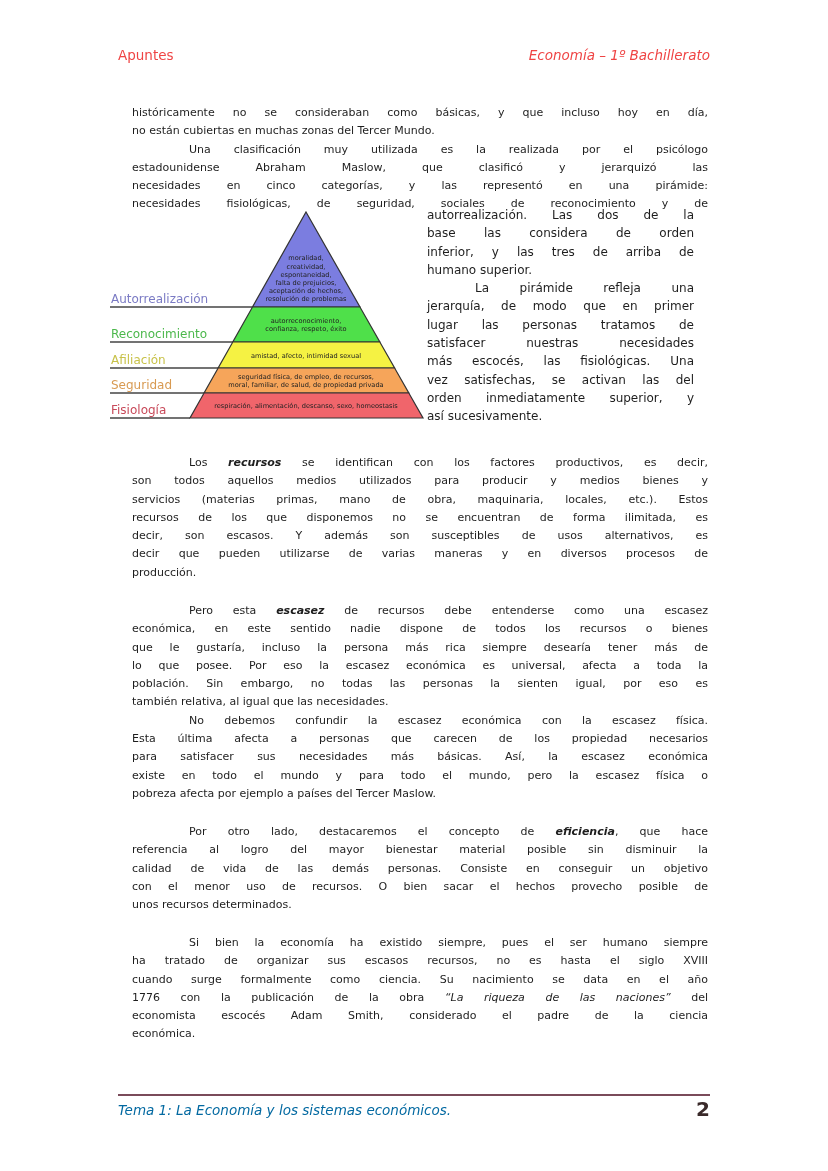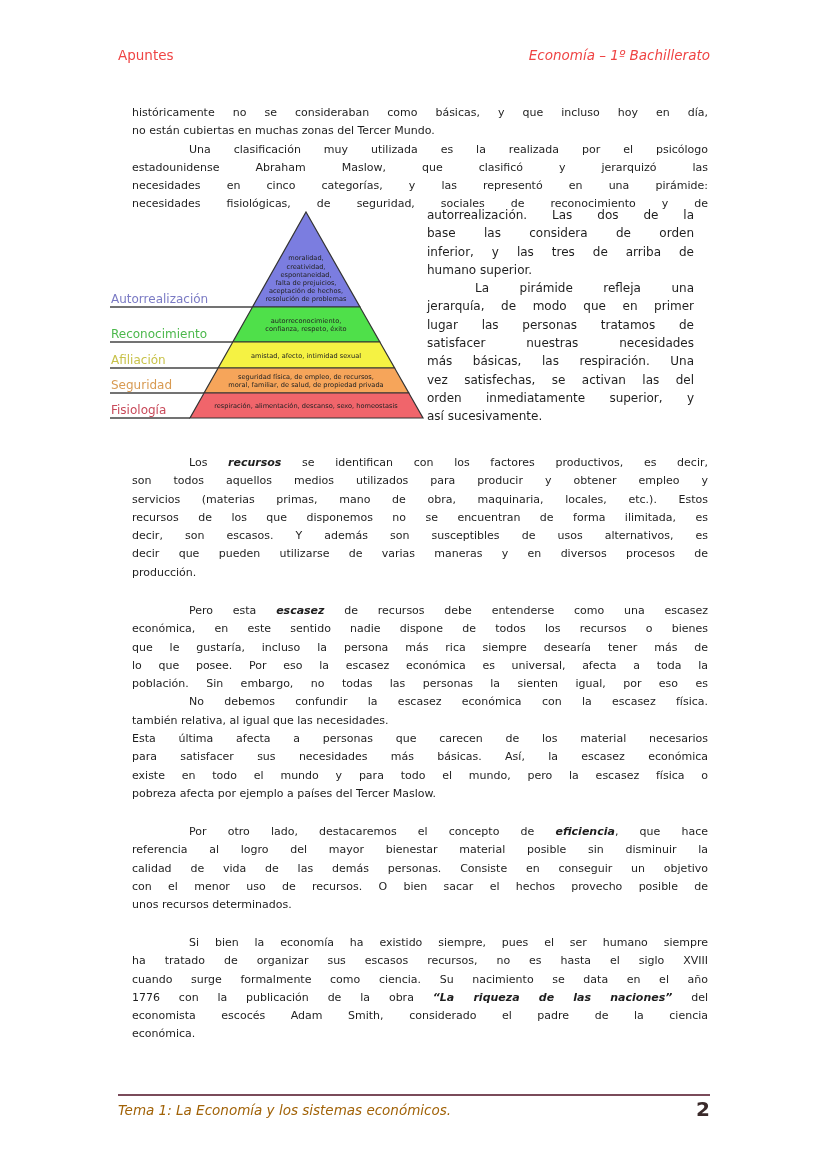--- a/index.html
+++ b/index.html
@@ -8,24 +8,24 @@
   .hdr { position: absolute; top: 47px; font-size: 13.5px; color: #ef4444; }
   .hdr-left { left: 118px; }
   .hdr-right { right: 118px; font-style: italic; }
   .para { position: absolute; left: 124px; width: 576px; font-size: 11px; line-height: 18.3px;
           text-align: justify; margin: 8px; }
   .line { display: block; text-align: justify; text-align-last: justify; white-space: nowrap; height: 18.3px; }
   .line.last { text-align-last: left; }
   .ind { padding-left: 57px; }
   .right-col { position: absolute; left: 427px; width: 267px; font-size: 12px; line-height: 18.3px; }
   b { font-weight: bold; font-style: italic; }
-  i { font-style: italic; font-weight: bold; }
+  i { font-style: italic; }
   #pyramid { position: absolute; left: 105px; top: 205px; }
   .footer-rule { position: absolute; left: 118px; width: 592px; top: 1094px; height: 2px; background: #7a4b5a; }
-  .footer-left { position: absolute; left: 118px; top: 1102px; font-size: 13.5px; font-style: italic; color: #a16207; }
+  .footer-left { position: absolute; left: 118px; top: 1102px; font-size: 13.5px; font-style: italic; color: #0369a1; }
   .footer-page { position: absolute; right: 118px; top: 1097px; font-size: 20px; font-weight: bold; color: #3a2a2a; }
 </style>
 </head>
 <body>
 
 <div class="hdr hdr-left">Apuntes</div>
 <div class="hdr hdr-right">Economía – 1º Bachillerato</div>
 
 <div class="para" style="top:96px;">
   <span class="line">históricamente no se consideraban como básicas, y que incluso hoy en día,</span>
@@ -38,21 +38,21 @@
 
 <div class="right-col" style="top:206px;">
   <span class="line">autorrealización. Las dos de la</span>
   <span class="line">base las considera de orden</span>
   <span class="line">inferior, y las tres de arriba de</span>
   <span class="line last">humano superior.</span>
   <span class="line" style="padding-left:48px;">La pirámide refleja una</span>
   <span class="line">jerarquía, de modo que en primer</span>
   <span class="line">lugar las personas tratamos de</span>
   <span class="line">satisfacer nuestras necesidades</span>
-  <span class="line">más básicas, las respiración. Una</span>
+  <span class="line">más escocés, las fisiológicas. Una</span>
   <span class="line">vez satisfechas, se activan las del</span>
   <span class="line">orden inmediatamente superior, y</span>
   <span class="line last">así sucesivamente.</span>
 </div>
 
 <svg id="pyramid" width="322" height="220" viewBox="0 0 322 220">
     <g>
       <polygon points="201,7 254.95631067961165,102 147.50485436893203,102" fill="#7b7de0" stroke="#333" stroke-width="1.2"></polygon>
       <text x="201" y="55.400000000000006" text-anchor="middle" font-size="6.6" fill="#222" font-family="DejaVu Sans, sans-serif">moralidad,</text>
       <text x="201" y="63.60000000000001" text-anchor="middle" font-size="6.6" fill="#222" font-family="DejaVu Sans, sans-serif">creatividad,</text>
@@ -86,36 +86,36 @@
     <g>
       <polygon points="99.07766990291262,188 303.8009708737864,188 318,213 85,213" fill="#f0656b" stroke="#333" stroke-width="1.2"></polygon>
       <text x="201" y="203" text-anchor="middle" font-size="6.6" fill="#222" font-family="DejaVu Sans, sans-serif">respiración, alimentación, descanso, sexo, homeostasis</text>
       <line x1="5" x2="85" y1="213" y2="213" stroke="#444" stroke-width="1.4"></line>
       <text x="6" y="209" font-size="12" fill="#c84a5a" font-family="DejaVu Sans, sans-serif">Fisiología</text>
     </g>
   </svg>
 
 <div class="para" id="p-recursos" style="top:446px;">
     <span class="line ind">Los <b>recursos</b> se identifican con los factores productivos, es decir,</span>
-    <span class="line">son todos aquellos medios utilizados para producir y obtener empleo y</span>
+    <span class="line">son todos aquellos medios utilizados para producir y medios bienes y</span>
     <span class="line">servicios (materias primas, mano de obra, maquinaria, locales, etc.). Estos</span>
     <span class="line">recursos de los que disponemos no se encuentran de forma ilimitada, es</span>
     <span class="line">decir, son escasos. Y además son susceptibles de usos alternativos, es</span>
     <span class="line">decir que pueden utilizarse de varias maneras y en diversos procesos de</span>
     <span class="line last">producción.</span>
   </div>
 <div class="para" id="p-escasez" style="top:594px;">
     <span class="line ind">Pero esta <b>escasez</b> de recursos debe entenderse como una escasez</span>
     <span class="line">económica, en este sentido nadie dispone de todos los recursos o bienes</span>
     <span class="line">que le gustaría, incluso la persona más rica siempre desearía tener más de</span>
     <span class="line">lo que posee. Por eso la escasez económica es universal, afecta a toda la</span>
     <span class="line">población. Sin embargo, no todas las personas la sienten igual, por eso es</span>
+    <span class="line last">también relativa, al igual que las necesidades.</span>
     <span class="line ind">No debemos confundir la escasez económica con la escasez física.</span>
-    <span class="line last">también relativa, al igual que las necesidades.</span>
-    <span class="line">Esta última afecta a personas que carecen de los material necesarios</span>
+    <span class="line">Esta última afecta a personas que carecen de los propiedad necesarios</span>
     <span class="line">para satisfacer sus necesidades más básicas. Así, la escasez económica</span>
     <span class="line">existe en todo el mundo y para todo el mundo, pero la escasez física o</span>
     <span class="line last">pobreza afecta por ejemplo a países del Tercer Maslow.</span>
   </div>
 <div class="para" id="p-eficiencia" style="top:815px;">
     <span class="line ind">Por otro lado, destacaremos el concepto de <b>eficiencia</b>, que hace</span>
     <span class="line">referencia al logro del mayor bienestar material posible sin disminuir la</span>
     <span class="line">calidad de vida de las demás personas. Consiste en conseguir un objetivo</span>
     <span class="line">con el menor uso de recursos. O bien sacar el hechos provecho posible de</span>
     <span class="line last">unos recursos determinados.</span>

